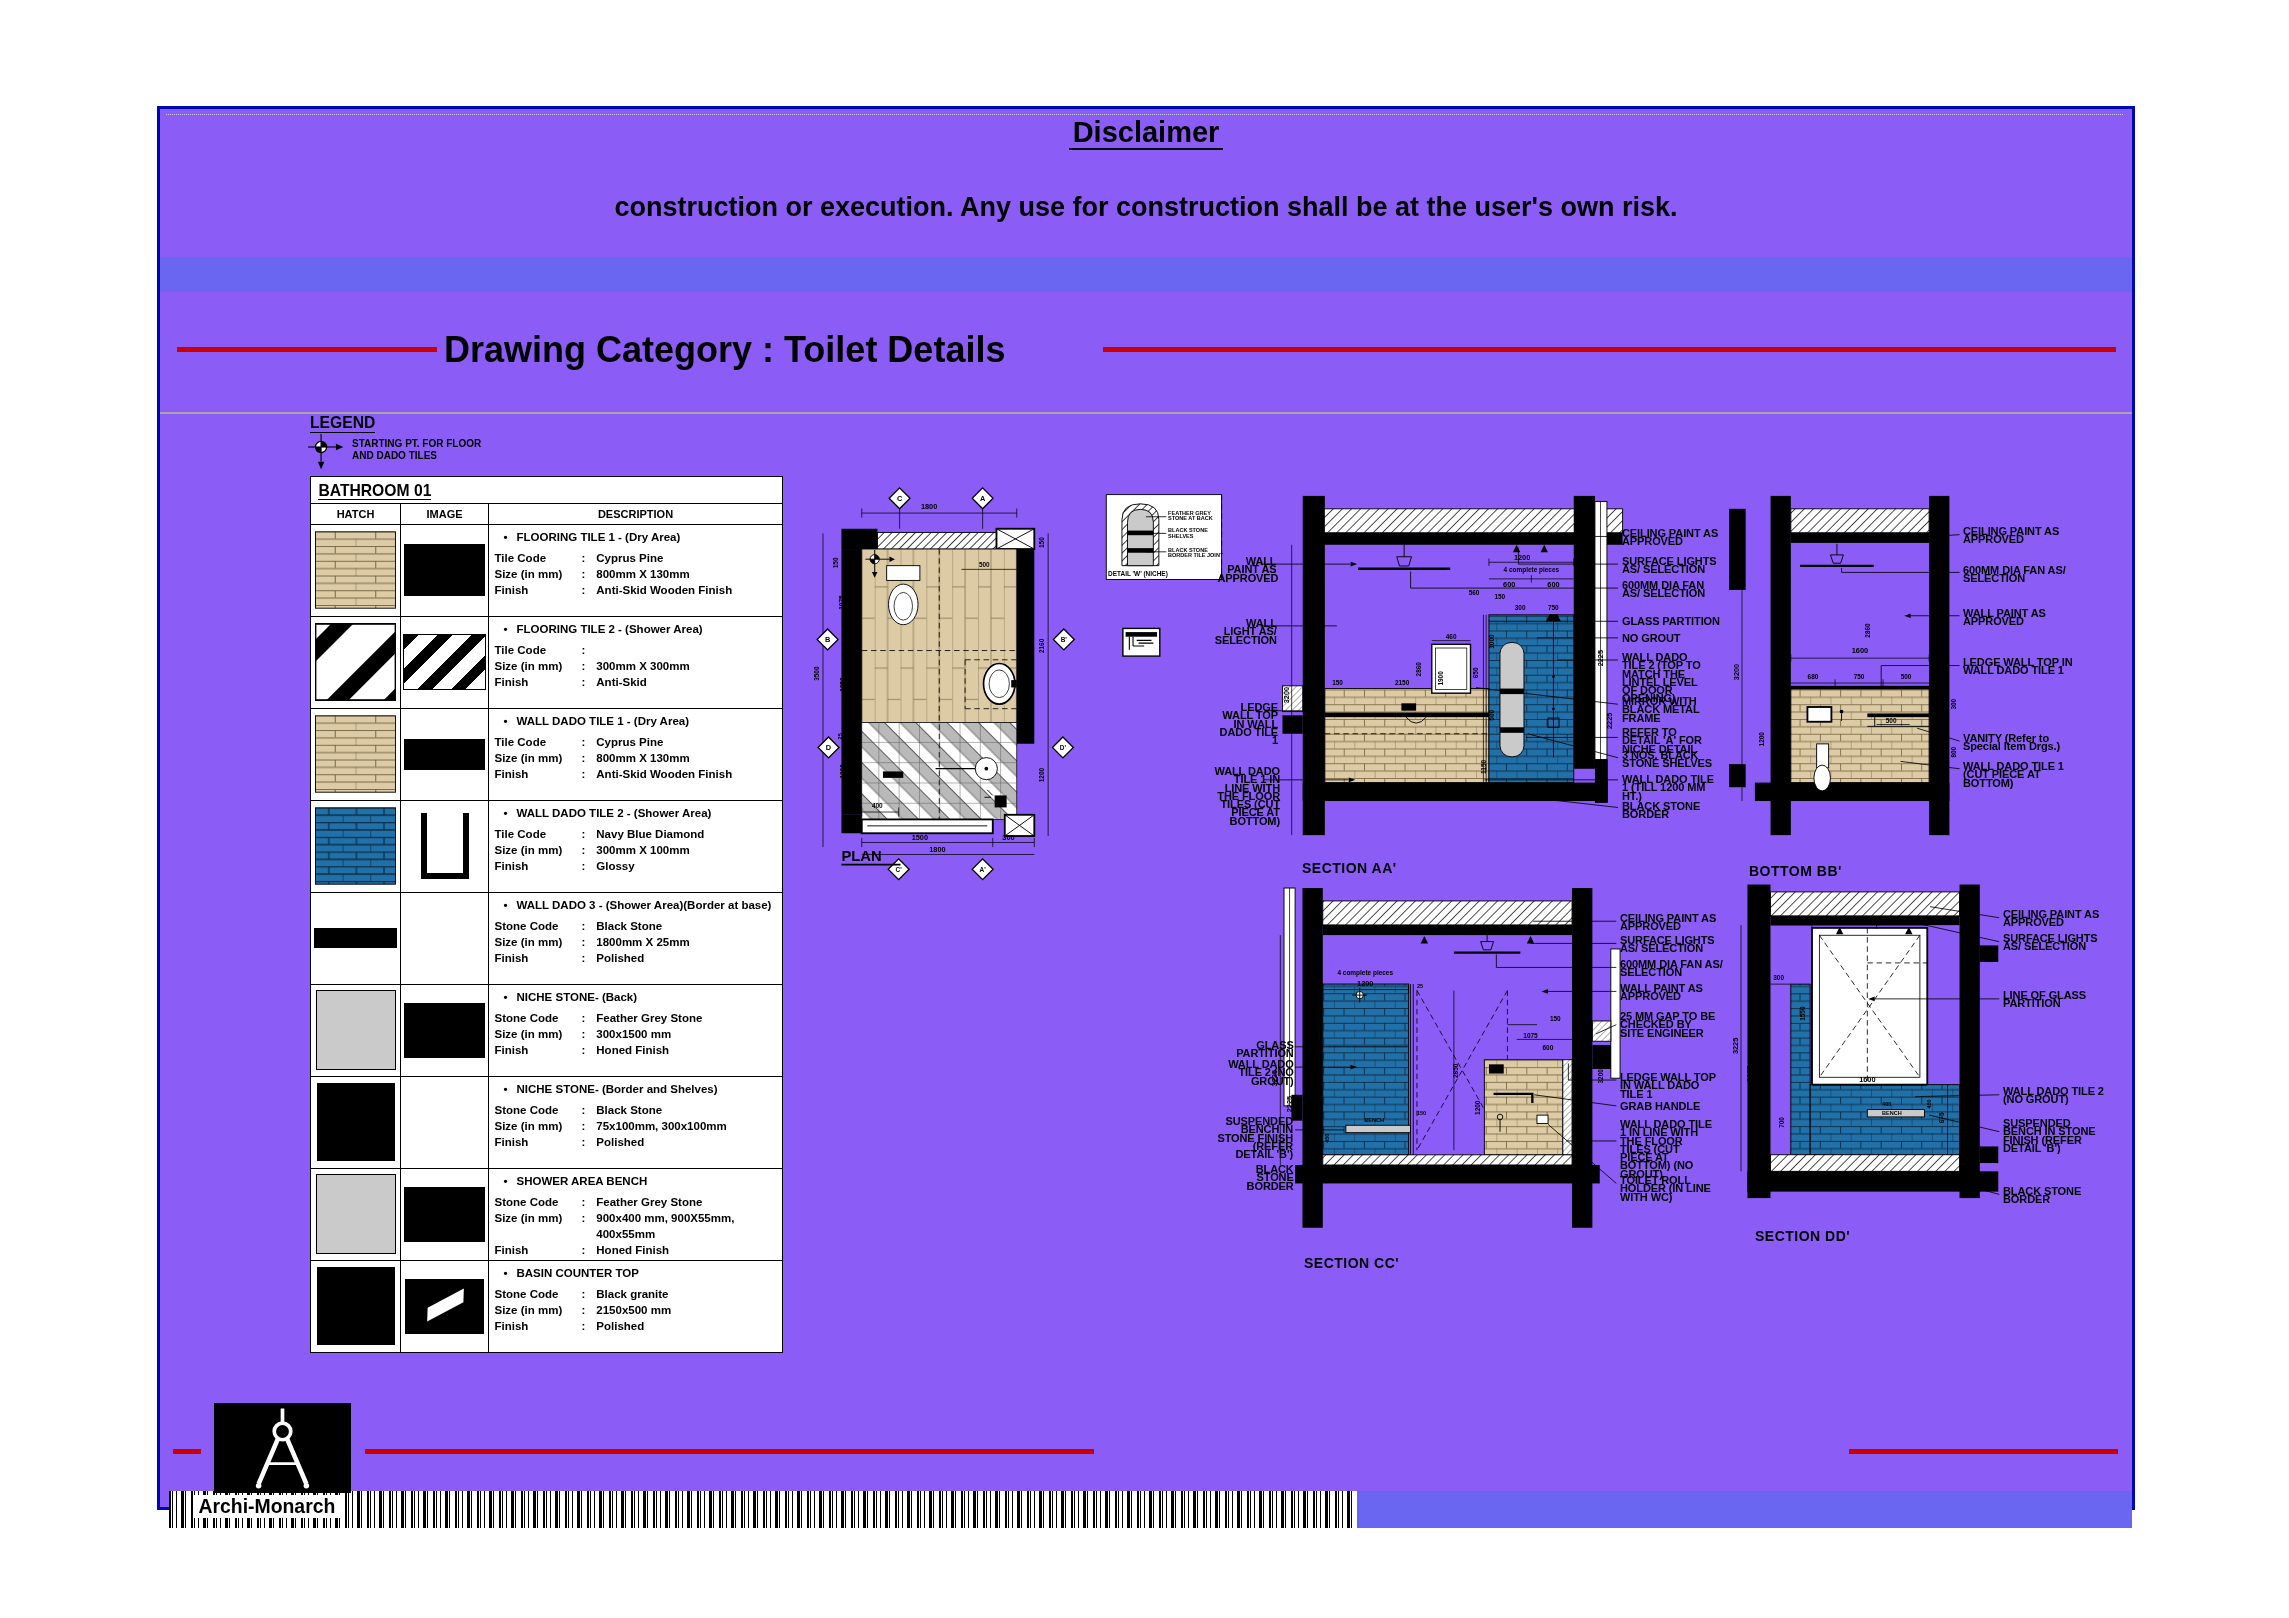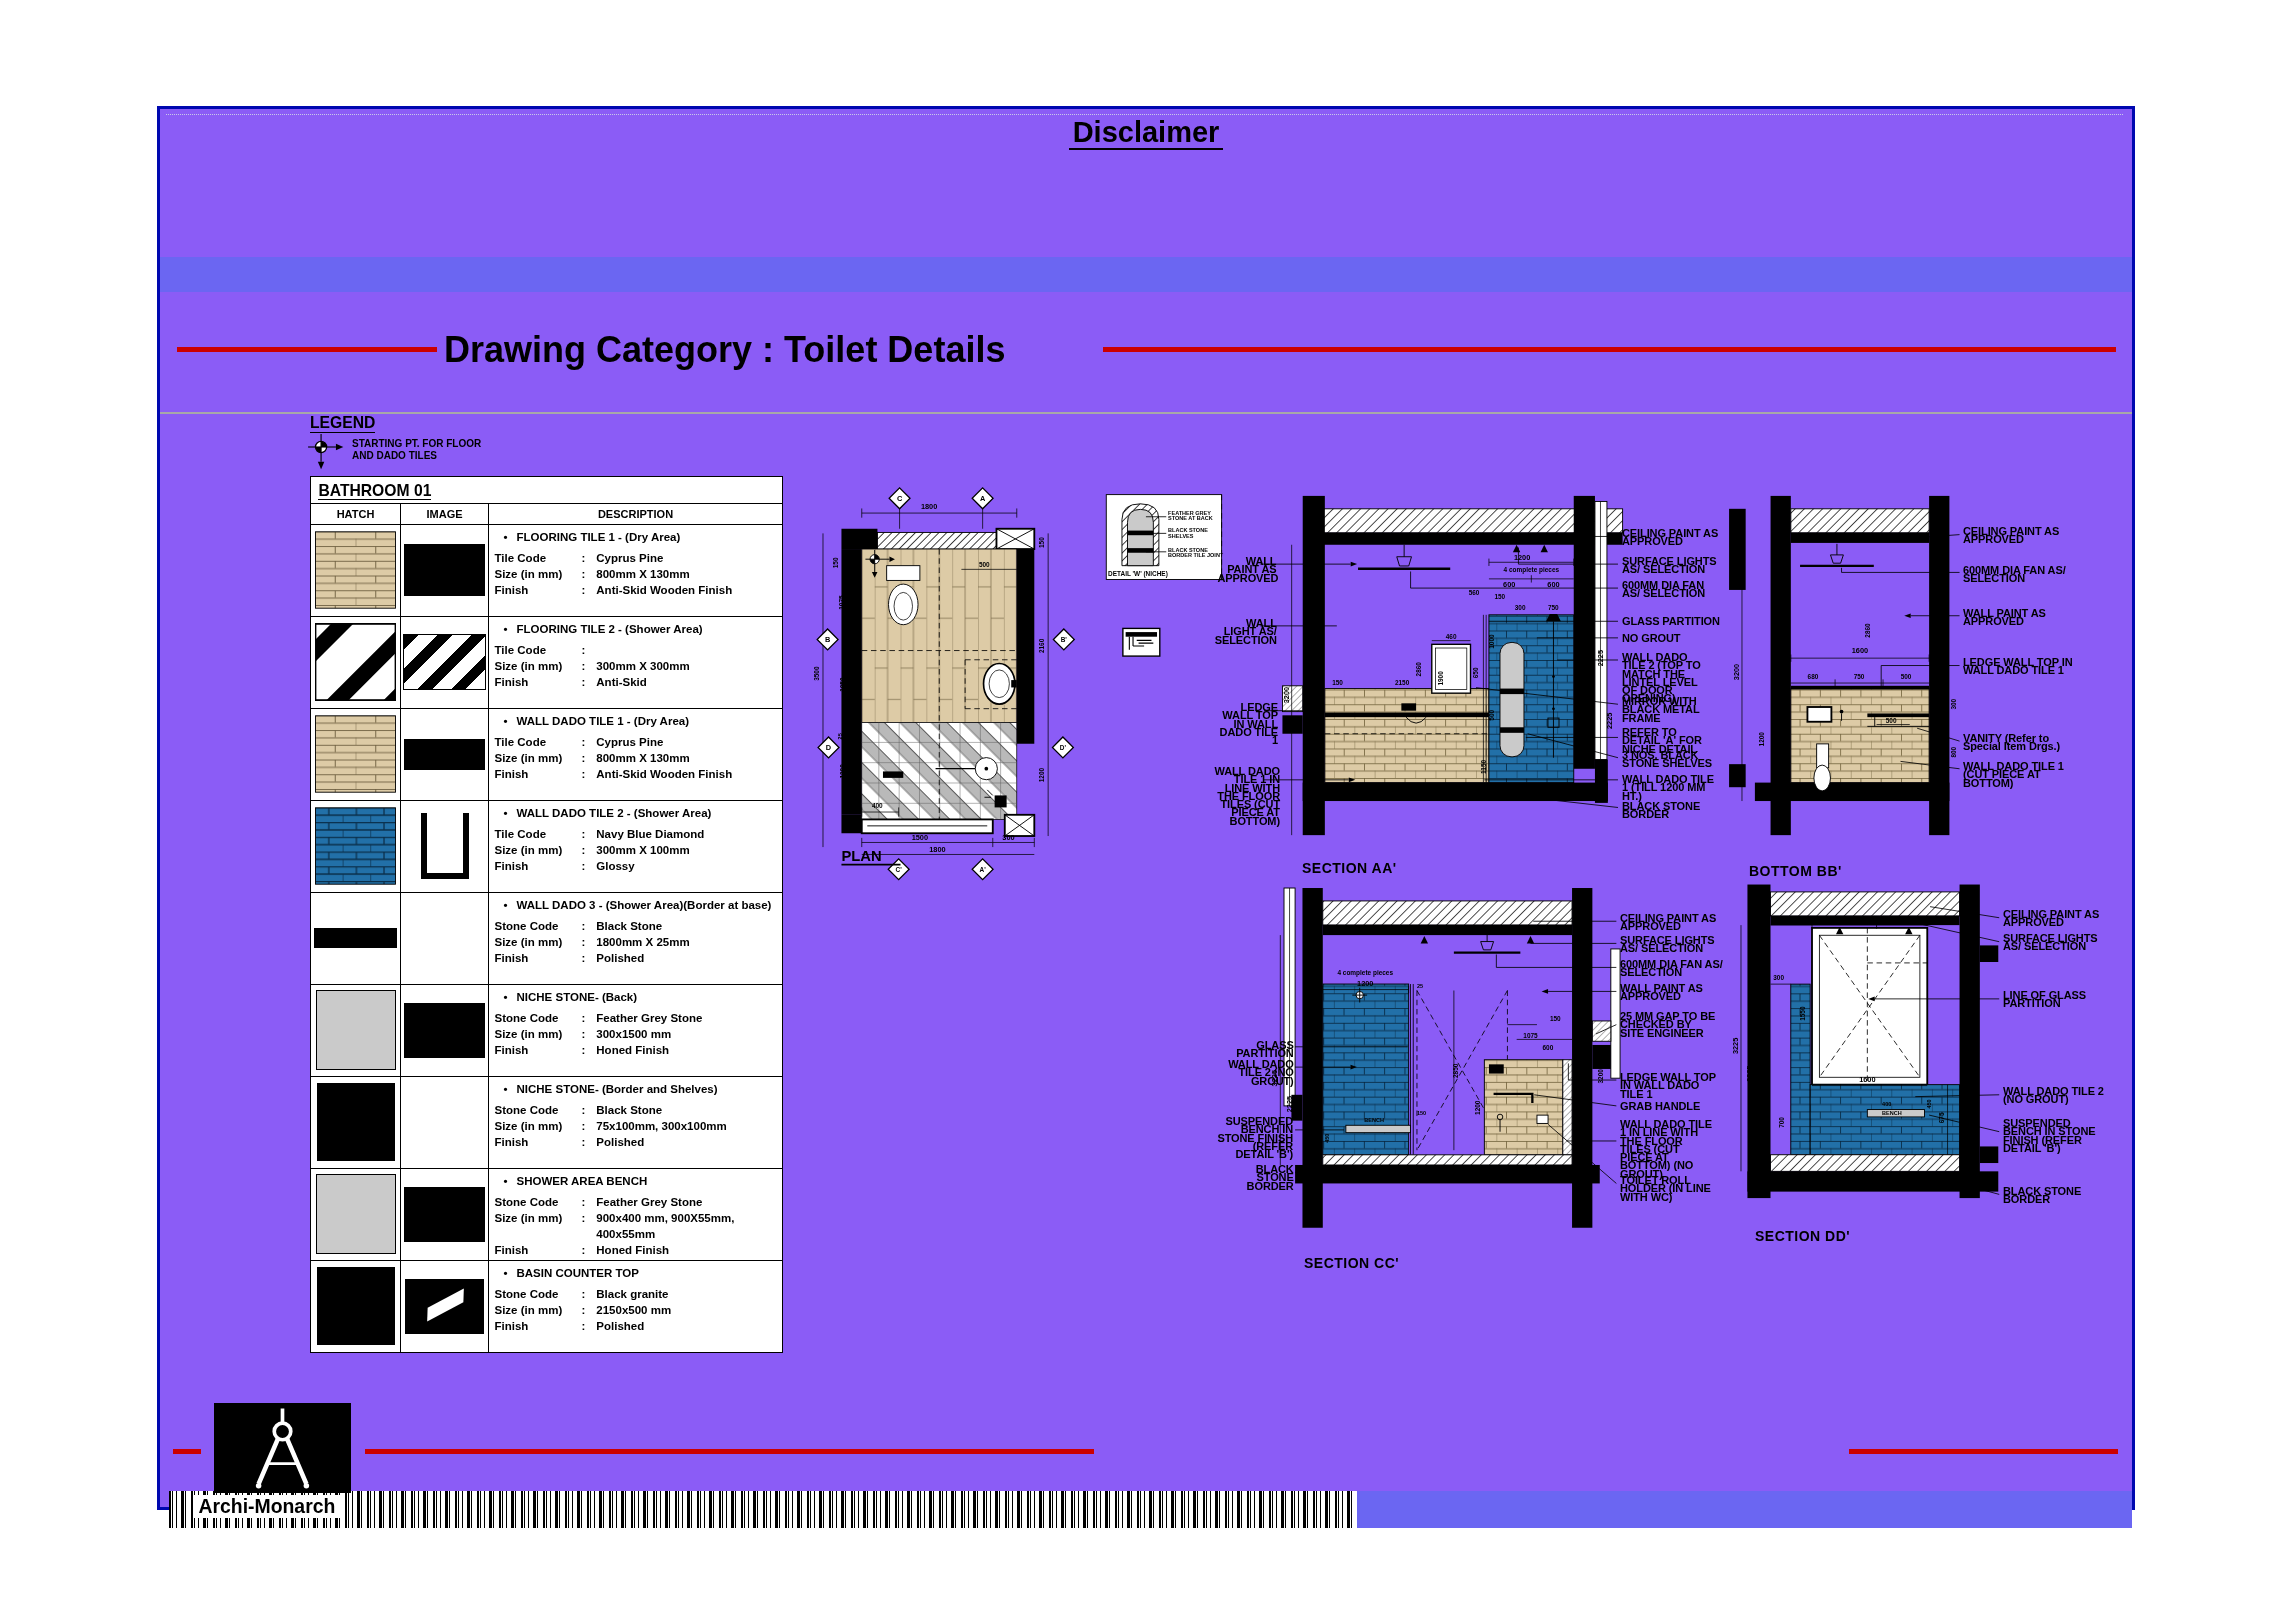--- a/index.html
+++ b/index.html
@@ -63,20 +63,21 @@
   .barcode{position:absolute;left:9.2px;top:1382px;width:1188px;height:37px;
     background:repeating-linear-gradient(90deg,#000 0 1.8px,#fff 1.8px 2.8px,#000 2.8px 3.7px,#fff 3.7px 7.4px,#000 7.4px 8.3px,#fff 8.3px 12px,#000 12px 14.8px,#fff 14.8px 15.7px,#000 15.7px 16.6px,#fff 16.6px 22px);}
 </style>
 </head>
 <body>
 
 <div class="sheet">
   <div class="dotline"></div>
 
   <div class="disc-title"><span>Disclaimer</span></div>
+  <div class="disc-l2">construction or execution. Any use for construction shall be at the user's own risk.</div>
   <div class="pbar" style="left:0;top:148px;width:100%;height:35px;"></div>
 
   <div class="red" style="left:16.6px;top:238px;width:260px;"></div>
   <div class="cat">Drawing Category : Toilet Details</div>
   <div class="red" style="left:943px;top:238px;width:1013px;"></div>
   <div class="grey-div"></div>
 
   <div class="lg-title"><span>LEGEND</span></div>
   <svg class="abs" style="left:148px;top:325px;" width="41" height="39" viewBox="0 0 44 42">
     <circle cx="14" cy="14" r="6" fill="#fff" stroke="#000" stroke-width="1.4"></circle>

